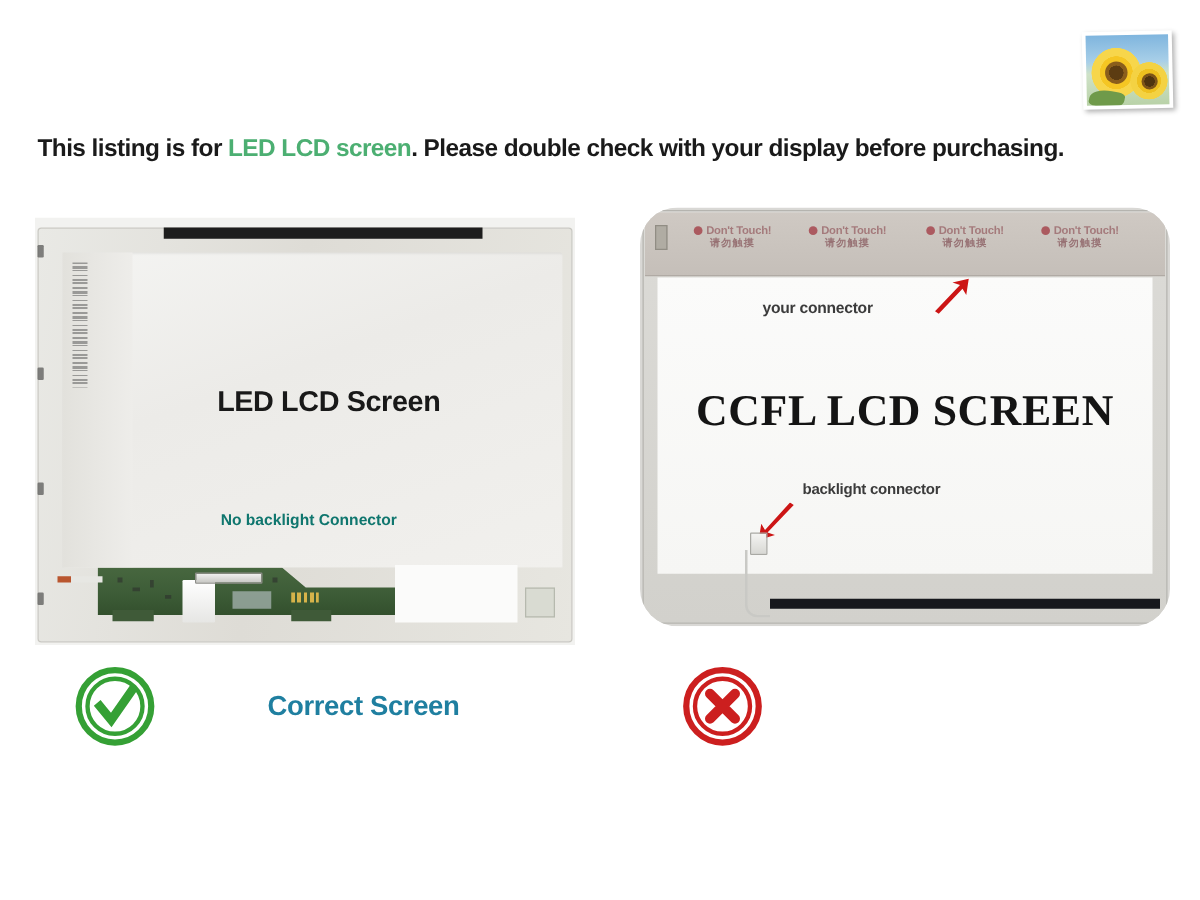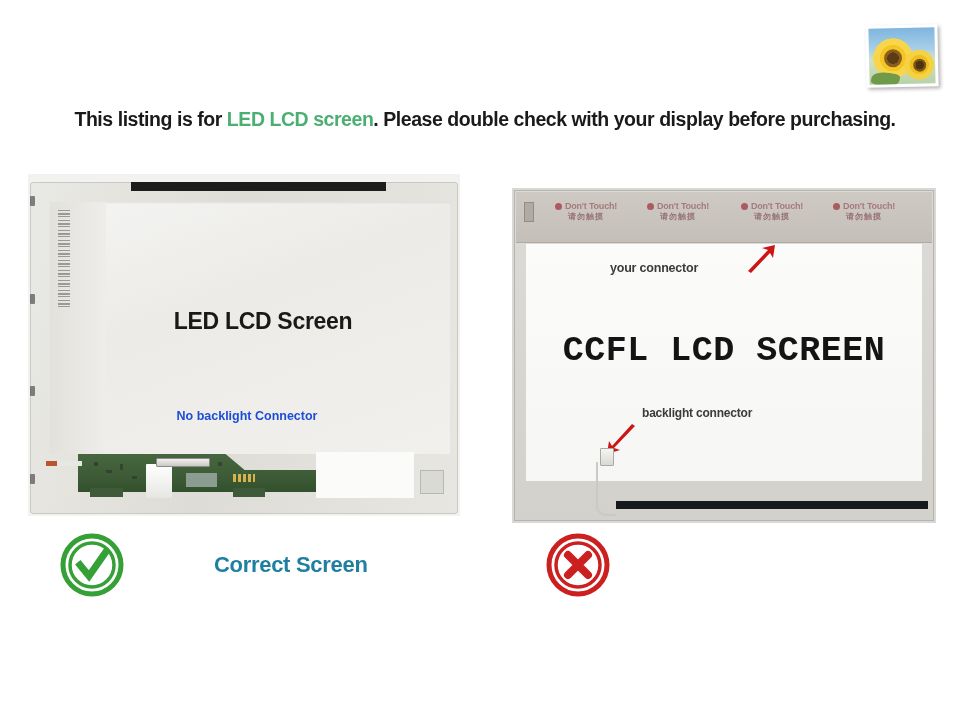--- a/index.html
+++ b/index.html
@@ -65,40 +65,40 @@
   #headline {
     position: absolute;
     left: 30px;
     top: 108px;
     width: 910px;
     font-size: 19.5px;
     font-weight: bold;
     color: #1a1a1a;
     letter-spacing: -0.45px;
     white-space: nowrap;
-    text-align: center;
   }
   #headline .hl-green { color: #4caf72; }
 
   
   .panel {
     position: absolute;
     overflow: hidden;
   }
   #panel-led {
     left: 28px;
     top: 174px;
     width: 432px;
     height: 342px;
   }
   #panel-ccfl {
     left: 512px;
-    top: 188px;
+    top: 166px;
     width: 424px;
     height: 335px;
+    border-radius: 30px;
   }
 
   
   #led-photo {
     position: absolute; inset: 0;
     background: #f2f2f0;
   }
   #led-outer-bezel {
     position: absolute;
     left: 2px; top: 8px; right: 2px; bottom: 2px;
@@ -154,21 +154,21 @@
     color: #191919;
     letter-spacing: -0.3px;
     padding-left: 38px;
   }
   #led-subtitle {
     position: absolute;
     left: 0; right: 0; top: 235px;
     text-align: center;
     font-size: 12.5px;
     font-weight: bold;
-    color: #1d4ed8;
+    color: #0f766e;
     padding-left: 6px;
   }
 
   
   #led-pcb {
     position: absolute;
     left: 50px; top: 280px; width: 238px; height: 38px;
     background: linear-gradient(180deg, #47673f 0%, #3d5c37 55%, #33502d 100%);
     clip-path: polygon(0 0, 62% 0, 70% 42%, 100% 42%, 100% 100%, 0 100%);
   }
@@ -281,21 +281,21 @@
 
   #ccfl-active {
     position: absolute;
     left: 14px; top: 56px; right: 14px; bottom: 42px;
     background: linear-gradient(180deg, #fbfbfa 0%, #f6f6f4 100%);
   }
   #ccfl-title {
     position: absolute;
     left: 0; right: 0; top: 143px;
     text-align: center;
-    font-family: Liberation Mono, monospace;
+    font-family: Liberation Serif, serif;
     font-size: 35px;
     font-weight: bold;
     color: #141414;
     letter-spacing: 0.5px;
   }
   #ccfl-video-label {
     position: absolute;
     left: 98px; top: 73px;
     font-size: 12.5px;
     font-weight: bold;

